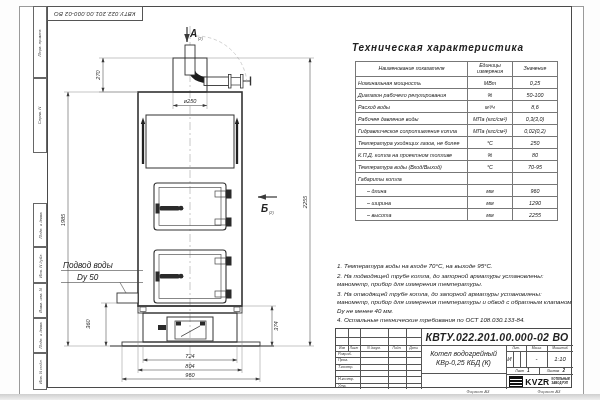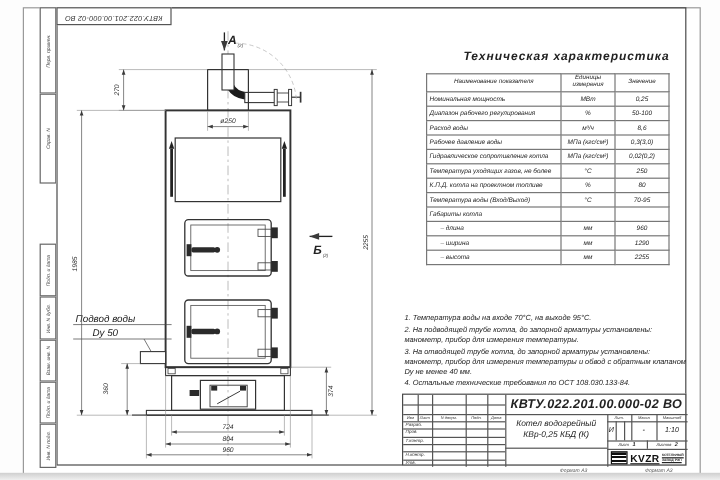--- a/index.html
+++ b/index.html
@@ -9,21 +9,21 @@
   .paper-edge{left:19px;top:6px;width:565px;height:390px;border:1px solid #9a9a9a;background:#fff;}
   .frame{left:47px;top:6px;width:525px;height:382px;border:1px solid #4a4a4a;}
   .shadow{left:0;top:394px;width:600px;height:6px;background:linear-gradient(#cfcfcf,#efefef);}
   
   .vbox{left:33px;width:14px;border:1px solid #666;background:#fff;display:flex;align-items:center;justify-content:center;overflow:hidden;}
   .vbox span{transform:rotate(-90deg);white-space:nowrap;font:italic 4.2px "Liberation Sans",sans-serif;color:#444;}
   
   .stamp{left:47px;top:6px;width:96px;height:15px;border:1px solid #555;display:flex;align-items:center;justify-content:center;background:#fff;}
   .stamp span{transform:rotate(180deg);font:italic 6px "Liberation Sans",sans-serif;color:#333;letter-spacing:.2px;white-space:nowrap;}
   
-  .spec-title{left:352px;top:42px;width:206px;text-align:right;font:italic 600 10px "Liberation Sans",sans-serif;
+  .spec-title{left:352px;top:42px;width:206px;text-align:left;font:italic 600 10px "Liberation Sans",sans-serif;
     color:#222;letter-spacing:.8px;}
   table.spec{position:absolute;left:355px;top:61px;width:202px;border-collapse:collapse;table-layout:fixed;}
   table.spec td{border:1px solid #777;font:italic 5.4px "Liberation Sans",sans-serif;color:#222;
     height:11px;padding:0 2px;overflow:hidden;white-space:nowrap;}
   table.spec td:nth-child(2),table.spec td:nth-child(3){text-align:center;}
   table.spec tr:first-child td{height:14px;font-size:5.2px;text-align:center;white-space:normal;line-height:1.15;}
   table.spec tr:nth-child(11) td:first-child,
   table.spec tr:nth-child(12) td:first-child,
   table.spec tr:nth-child(13) td:first-child{padding-left:11px;}
   
@@ -36,21 +36,21 @@
   .tb-cell{position:absolute;display:flex;align-items:center;justify-content:center;overflow:hidden;}
   .tb-hd{font:italic 3.3px "Liberation Sans",sans-serif;color:#333;}
   .tb-rowlbl{font:italic 3.8px "Liberation Sans",sans-serif;color:#333;justify-content:flex-start;padding-left:2px;}
   .docnum{left:85px;top:0;width:152px;height:16px;font:italic 600 10.5px "Liberation Sans",sans-serif;
     letter-spacing:.3px;display:flex;align-items:center;justify-content:center;white-space:nowrap;}
   .pname{left:85px;top:16px;width:85px;height:28px;display:flex;flex-direction:column;align-items:center;justify-content:center;
     font:italic 7px "Liberation Sans",sans-serif;line-height:1.25;text-align:center;}
   .tb-val{font:italic 6px "Liberation Sans",sans-serif;}
   .sheetcell{font:italic 3.4px "Liberation Sans",sans-serif;gap:3px;}
   .sheetcell b{font:italic 600 4.6px "Liberation Sans",sans-serif;}
-  .logo-row{left:170px;top:45px;width:67px;height:15px;display:flex;align-items:center;justify-content:center;gap:2px;text-decoration:underline;}
+  .logo-row{left:170px;top:45px;width:67px;height:15px;display:flex;align-items:center;justify-content:center;gap:2px;}
   .logo-mark{width:12px;height:9px;background:repeating-linear-gradient(180deg,#101010 0 2px,#ffffff 2px 3px);
     border:1px solid #101010;}
   .logo-word{font:700 8.5px "Liberation Sans",sans-serif;color:#111;letter-spacing:.3px;}
   .logo-co{display:flex;flex-direction:column;font:600 2.8px "Liberation Sans",sans-serif;color:#222;line-height:1.2;}
   .fmt{top:389px;font:italic 4.2px "Liberation Sans",sans-serif;color:#555;width:52px;text-align:center;}
   
   text.td{font:italic 5.6px "Liberation Sans",sans-serif;fill:#2d2d2d;text-anchor:middle;}
   text.tsec{font:italic 700 10px "Liberation Sans",sans-serif;fill:#222;}
   text.tref{font:italic 3.8px "Liberation Sans",sans-serif;fill:#444;}
   text.tlbl{font:italic 8.2px "Liberation Sans",sans-serif;fill:#222;}

